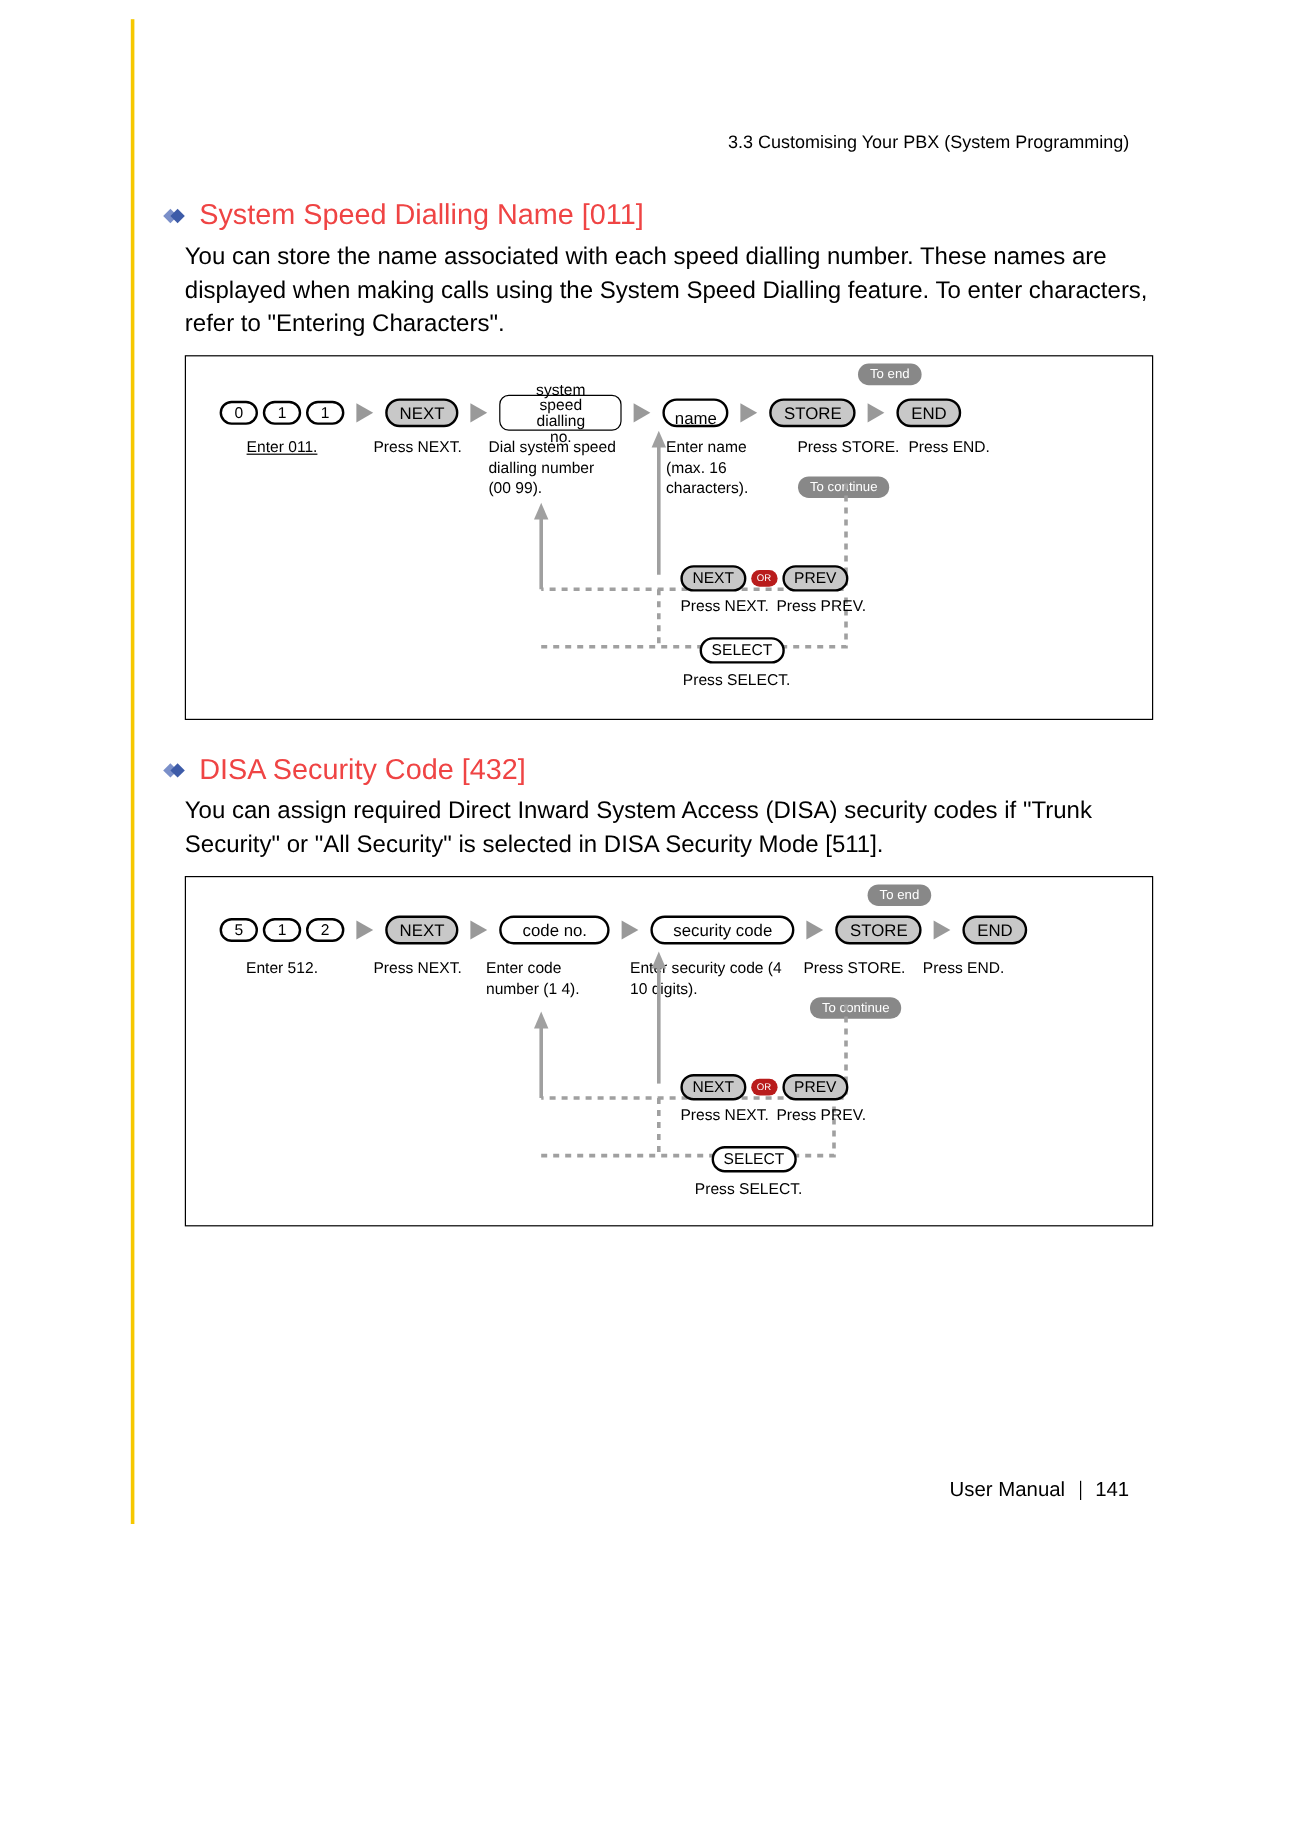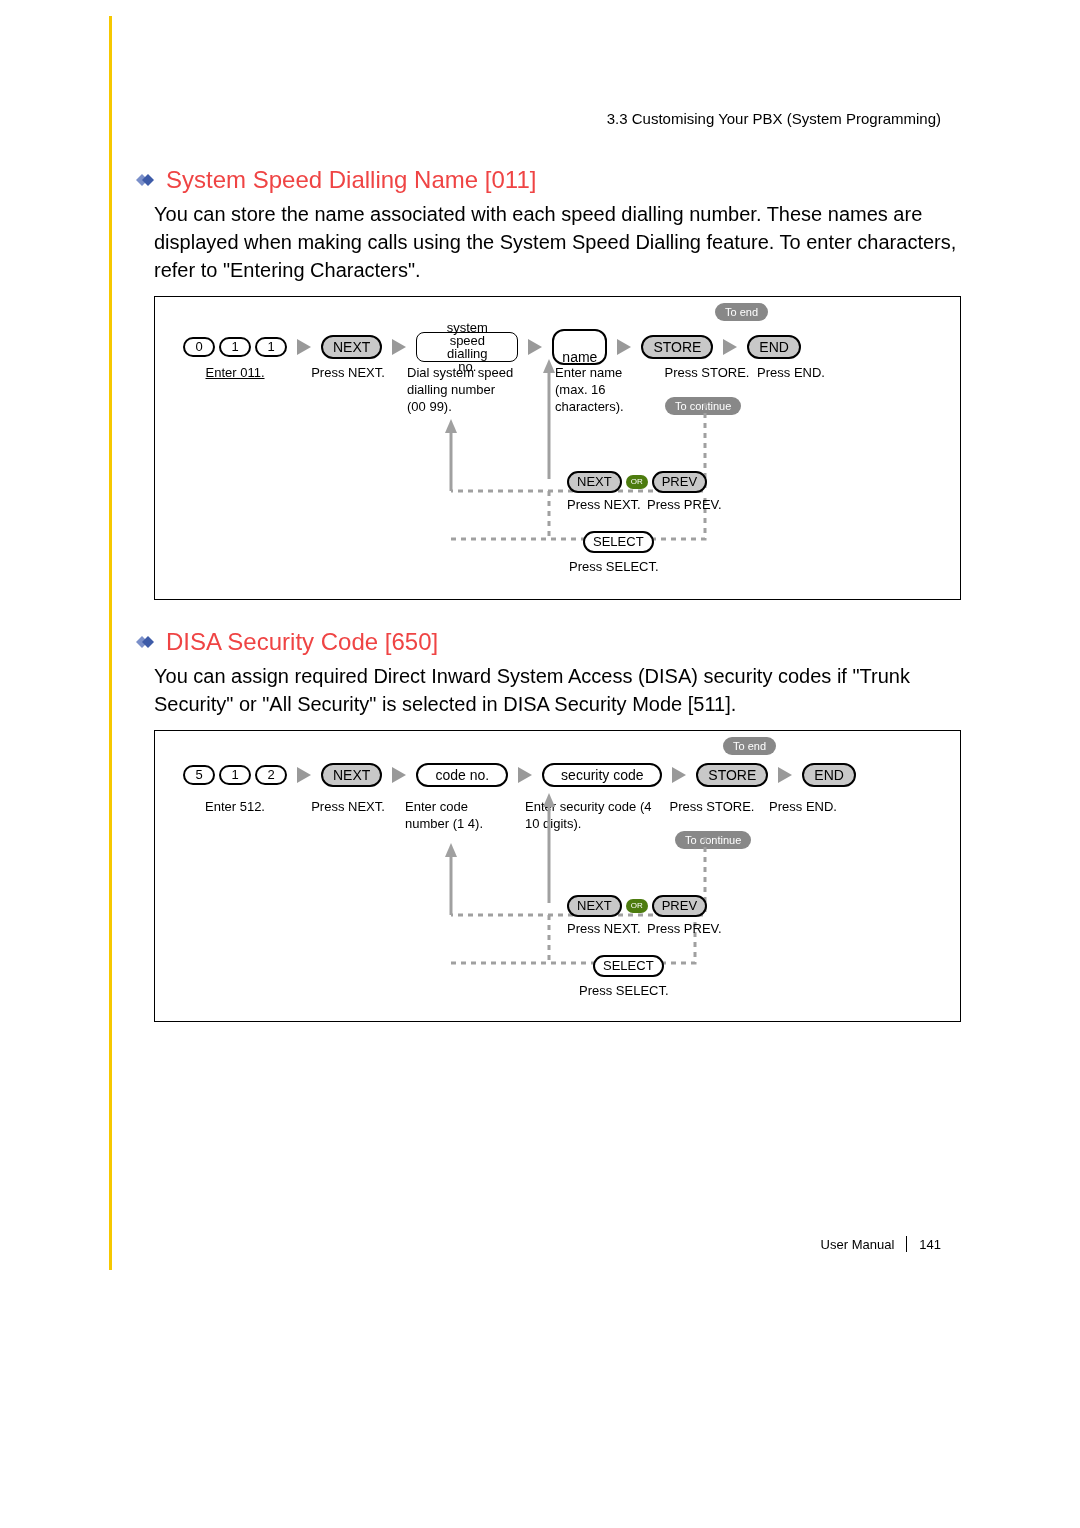--- a/index.html
+++ b/index.html
@@ -15,22 +15,22 @@
   .diagram2 { height: 292px; }
   .keyrow { display: flex; gap: 4px; }
   .key { width: 32px; height: 20px; border: 2px solid #000; border-radius: 10px; text-align: center; font-size: 13px; line-height: 16px; }
   .pillbtn { height: 24px; border: 2px solid #000; border-radius: 12px; padding: 0 10px; font-size: 14px; line-height: 20px; background: #c8c8c8; }
   .pillw { background: #fff; height: 24px; border: 2px solid #000; border-radius: 12px; padding: 0 10px; font-size: 14px; line-height: 20px; }
   .pill2 { height: 30px; border: 1px solid #000; border-radius: 8px; padding: 2px 28px; font-size: 13px; text-align: center; line-height: 1.0; display:flex; flex-direction:column; justify-content:center;}
   .tri { width: 0; height: 0; border-top: 8px solid transparent; border-bottom: 8px solid transparent; border-left: 14px solid #999; }
   .hint { font-size: 13px; text-align: center; line-height: 1.3; }
   .rlabel { position: absolute; height: 18px; border-radius: 9px; background: #888; color: #fff; font-size: 11px; text-align: center; line-height: 18px; padding: 0 10px; }
   .smallpill { height: 22px; border: 2px solid #000; border-radius: 11px; padding: 0 8px; font-size: 13px; line-height: 18px; background:#c8c8c8;}
-  .or { width: 22px; height: 14px; border-radius: 7px; background: #4d7c0f; color: #fff; font-size: 8px; text-align: center; line-height: 14px; }
-  .footer { position: absolute; bottom: 18px; right: 20px; font-size: 13px; display: flex; align-items: center; gap: 12px; }
+  .or { width: 22px; height: 14px; border-radius: 7px; background: #b91c1c; color: #fff; font-size: 8px; text-align: center; line-height: 14px; }
+  .footer { position: absolute; bottom: 18px; right: 20px; font-size: 17px; display: flex; align-items: center; gap: 12px; }
   .footer .bar { width: 1px; height: 16px; background: #000; }
   svg.diamond { flex-shrink:0; }
   .dash { stroke:#a0a0a0; stroke-width:3; stroke-dasharray:5 5; fill:none;}
   .arrowpath { stroke:#a0a0a0; stroke-width:3; fill:none;}
   .arrowhead { fill:#a0a0a0; }
 
   
   .c { position:absolute; }
 </style>
 </head>
@@ -60,21 +60,21 @@
           <div class="key">1</div>
         </div>
         <div class="tri"></div>
         <div class="pillbtn">NEXT</div>
         <div class="tri"></div>
         <div class="pill2" style="width:102px;">
           <div>system speed</div>
           <div>dialling no.</div>
         </div>
         <div class="tri"></div>
-        <div class="pillw" style="padding:16px 8px;">name</div>
+        <div class="pillw" style="padding:4px 8px;">name</div>
         <div class="tri"></div>
         <div class="pillbtn">STORE</div>
         <div class="tri"></div>
         <div class="pillbtn">END</div>
       </div>
 
       <div class="c hint" style="top:68px; left:40px; width:80px;text-decoration:underline;">Enter 011.</div>
       <div class="c hint" style="top:68px; left:148px; width:90px;">Press NEXT.</div>
       <div class="c hint" style="top:68px; left:252px; width:110px; text-align:left;">Dial system speed dialling number  (00 99).</div>
       <div class="c hint" style="top:68px; left:400px; width:90px; text-align:left;">Enter name (max. 16 characters).</div>
@@ -108,21 +108,21 @@
       <div class="c hint" style="top:262px; left:414px;">Press SELECT.</div>
     </div>
   </div>
 
   <div class="section" style="margin-top:20px;">
     <div class="hdr2">
       <svg class="diamond" width="28" height="20" viewBox="0 0 28 20">
           <path d="M6 10 L12 4 L18 10 L12 16 Z" fill="#7a8fc9"></path>
           <path d="M12 10 L18 4 L24 10 L18 16 Z" fill="#3d5ba8"></path>
         </svg>
-      <span class="title">DISA Security Code [650]</span>
+      <span class="title">DISA Security Code [432]</span>
     </div>
     <div class="body-text">You can assign required Direct Inward System Access (DISA) security codes if "Trunk Security" or "All Security" is selected in DISA Security Mode [511].</div>
 
     <div class="diagram diagram2">
       <div class="rlabel c" style="top:6px; left:568px;">To end</div>
 
       <div class="c" style="top:32px; left:28px; display:flex; align-items:center; gap:10px;">
         <div class="keyrow">
           <div class="key">5</div>
           <div class="key">1</div>

